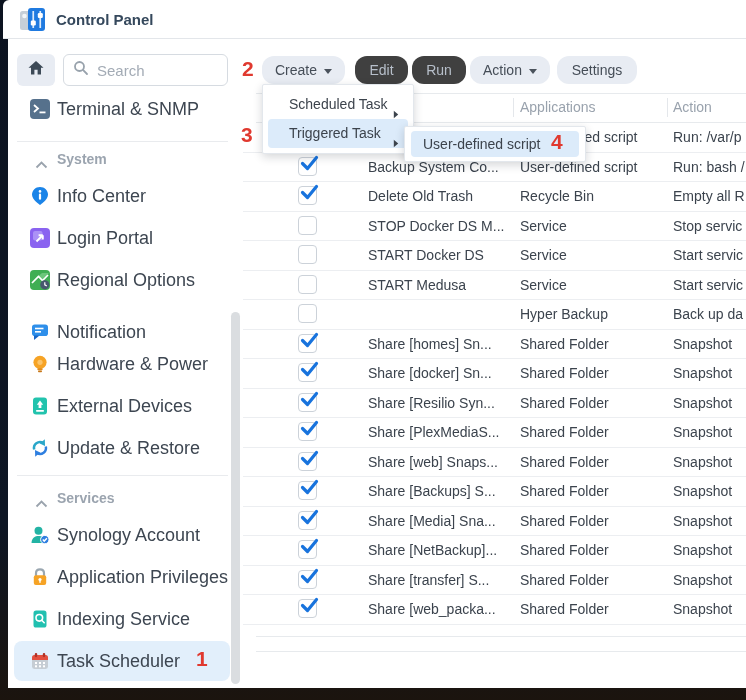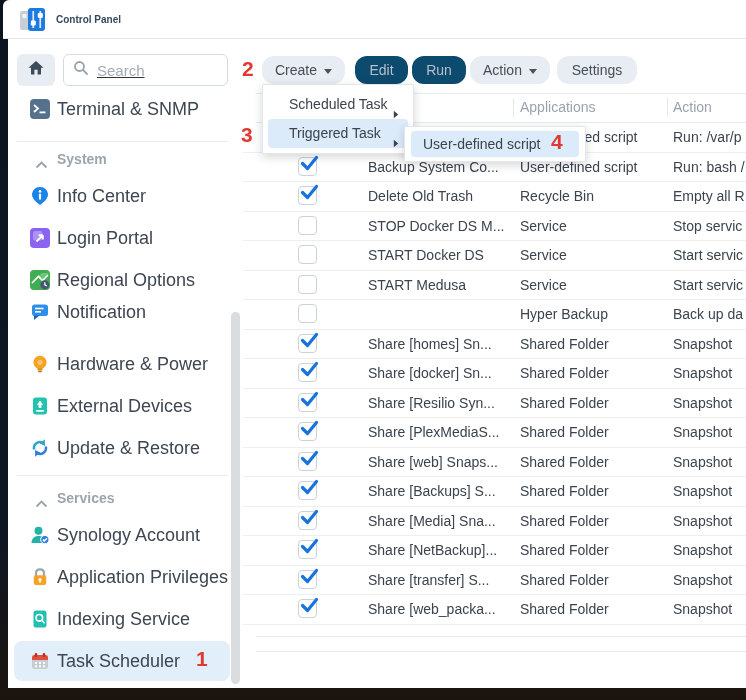--- a/index.html
+++ b/index.html
@@ -4,50 +4,50 @@
 <style>
   * { margin:0; padding:0; box-sizing:content-box; }
   body { background:#0b1220; }
   .page { position:relative; width:746px; height:700px; overflow:hidden;
           background:linear-gradient(180deg,#0c1320 0%,#0e1624 75%,#1b140e 100%);
           font-family:"Liberation Sans","DejaVu Sans",sans-serif; }
   
   .titlebar { position:absolute; left:3px; top:0; width:743px; height:38px;
               background:#fff; border-bottom:1px solid #e3e6ea; border-radius:6px 0 0 0; }
   .app-icon { position:absolute; left:16px; top:6px; width:27px; height:27px; }
-  .win-title { position:absolute; left:53px; top:0; line-height:39px; font-size:10px;
+  .win-title { position:absolute; left:53px; top:0; line-height:39px; font-size:15px;
                font-weight:bold; color:#35485c; }
   
   .window-body { position:absolute; left:8px; top:39px; width:738px; height:649px; background:#fff; }
   
   .sidebar { position:absolute; left:0; top:0; width:235px; height:649px;
              border-right:1px solid #e6e9ec; background:#fff; }
   .home-btn { position:absolute; left:9px; top:15px; width:38px; height:32px; background:#e8ecf3;
               border-radius:6px; display:flex; align-items:center; justify-content:center; cursor:pointer; }
   .search-box { position:absolute; left:55px; top:15px; width:165px; height:32px; border:1px solid #d6dbe1;
                 border-radius:6px; background:#fff; display:flex; align-items:center; padding:0 9px;
                 box-sizing:border-box; }
   .search-box input { border:none; outline:none; font-size:15px; color:#333; width:100%;
-                      margin-left:8px; font-family:inherit; background:transparent;text-decoration:underline; }
+                      margin-left:8px; font-family:inherit; background:transparent; }
   .search-box input::placeholder { color:#a3abb5; }
   .sb-item { position:absolute; left:0; width:235px; height:34px; cursor:pointer; }
   .sb-ico  { position:absolute; left:22px; top:7px; width:20px; height:20px; }
   .sb-label{ position:absolute; left:49px; top:0; line-height:34px; font-size:18px; color:#3d4651; white-space:nowrap; }
   .sb-section .sb-label { color:#9ba4af; font-weight:bold; font-size:14px;text-align:center; }
   .sb-chev { position:absolute; left:27px; top:13px; }
   .sb-divider { position:absolute; left:9px; width:211px; height:1px; background:#e9ebee; }
   .sb-selected { position:absolute; left:6px; width:216px; height:40px; border-radius:8px; background:#e2effb; }
   .sb-scroll { position:absolute; left:223px; top:273px; width:9px; height:372px;
                border-radius:5px; background:#dadde0; }
   
   .main { position:absolute; left:235px; top:0; right:0; height:649px; overflow:hidden; background:#fff; }
   .tb-btn { position:absolute; top:17px; height:28px; background:#e8ecf3; border-radius:12px; font-size:14px;
             color:#454d57; display:flex; align-items:center; justify-content:center; gap:7px;
             cursor:pointer; white-space:nowrap; }
-  .tb-btn.disabled { color:#b7bfca; background:#0c4a6e; cursor:default; }
+  .tb-btn.disabled { color:#b7bfca; background:#404040; cursor:default; }
   .caret { width:0; height:0; border-left:4px solid transparent; border-right:4px solid transparent;
            border-top:5px solid #4a525c; margin-top:2px; }
   #btn-create{left:19px;width:83px;} #btn-edit{left:112px;width:53px;} #btn-run{left:169px;width:54px;}
   #btn-action{left:227px;width:80px;} #btn-settings{left:314px;width:80px;}
   .hline { position:absolute; left:13px; right:0; height:1px; background:#e7eaed; }
   .th { position:absolute; top:54px; height:29px; line-height:29px; font-size:14px; color:#99a2ad; cursor:pointer; }
   #th-app{left:277px;} #th-action{left:430px;}
   .th-sep { position:absolute; top:59px; width:1px; height:19px; background:#e4e7eb; }
   #rows { position:absolute; left:0; right:0; top:84px; }
   .row { position:relative; height:28.5px; border-bottom:1px solid #eceef1; }
@@ -144,21 +144,21 @@
           <div class="sb-item" style="top: 224px;">
             <span class="sb-ico"><svg width="20" height="20" viewBox="0 0 20 20">
                 <rect width="20" height="20" rx="4" fill="#3fae53"></rect>
                 <path d="M1.5 12 L8 5.5 L12 9.5 L18.5 3.5 L18.5 3 L12 3 Z" fill="#7fd08c" opacity=".7"></path>
                 <path d="M2 13 L8.5 6.5 L12.5 10.5 L18 5" stroke="#fff" stroke-width="1.7" fill="none"></path>
                 <circle cx="14.8" cy="14.8" r="4.6" fill="#46586e"></circle>
                 <path d="M14.8 12.3 V14.9 L16.8 16" stroke="#fff" stroke-width="1.2" fill="none"></path>
               </svg></span>
             <span class="sb-label">Regional Options</span>
           </div>
-          <div class="sb-item" style="top: 256px;">
+          <div class="sb-item" style="top: 276px;">
             <span class="sb-ico"><svg width="20" height="20" viewBox="0 0 20 20">
                 <rect x="2" y="2.5" width="16" height="11.5" rx="2.8" fill="#2e8fea"></rect>
                 <line x1="5" y1="6.5" x2="13.5" y2="6.5" stroke="#fff" stroke-width="1.6"></line>
                 <line x1="5" y1="9.8" x2="11" y2="9.8" stroke="#fff" stroke-width="1.6"></line>
                 <path d="M4 13.5 L4 18 L9.5 13.5 Z" fill="#1766c8"></path>
               </svg></span>
             <span class="sb-label">Notification</span>
           </div>
           <div class="sb-item" style="top: 308px; padding-left: 40px;">
             <span class="sb-ico"><svg width="20" height="20" viewBox="0 0 20 20">

